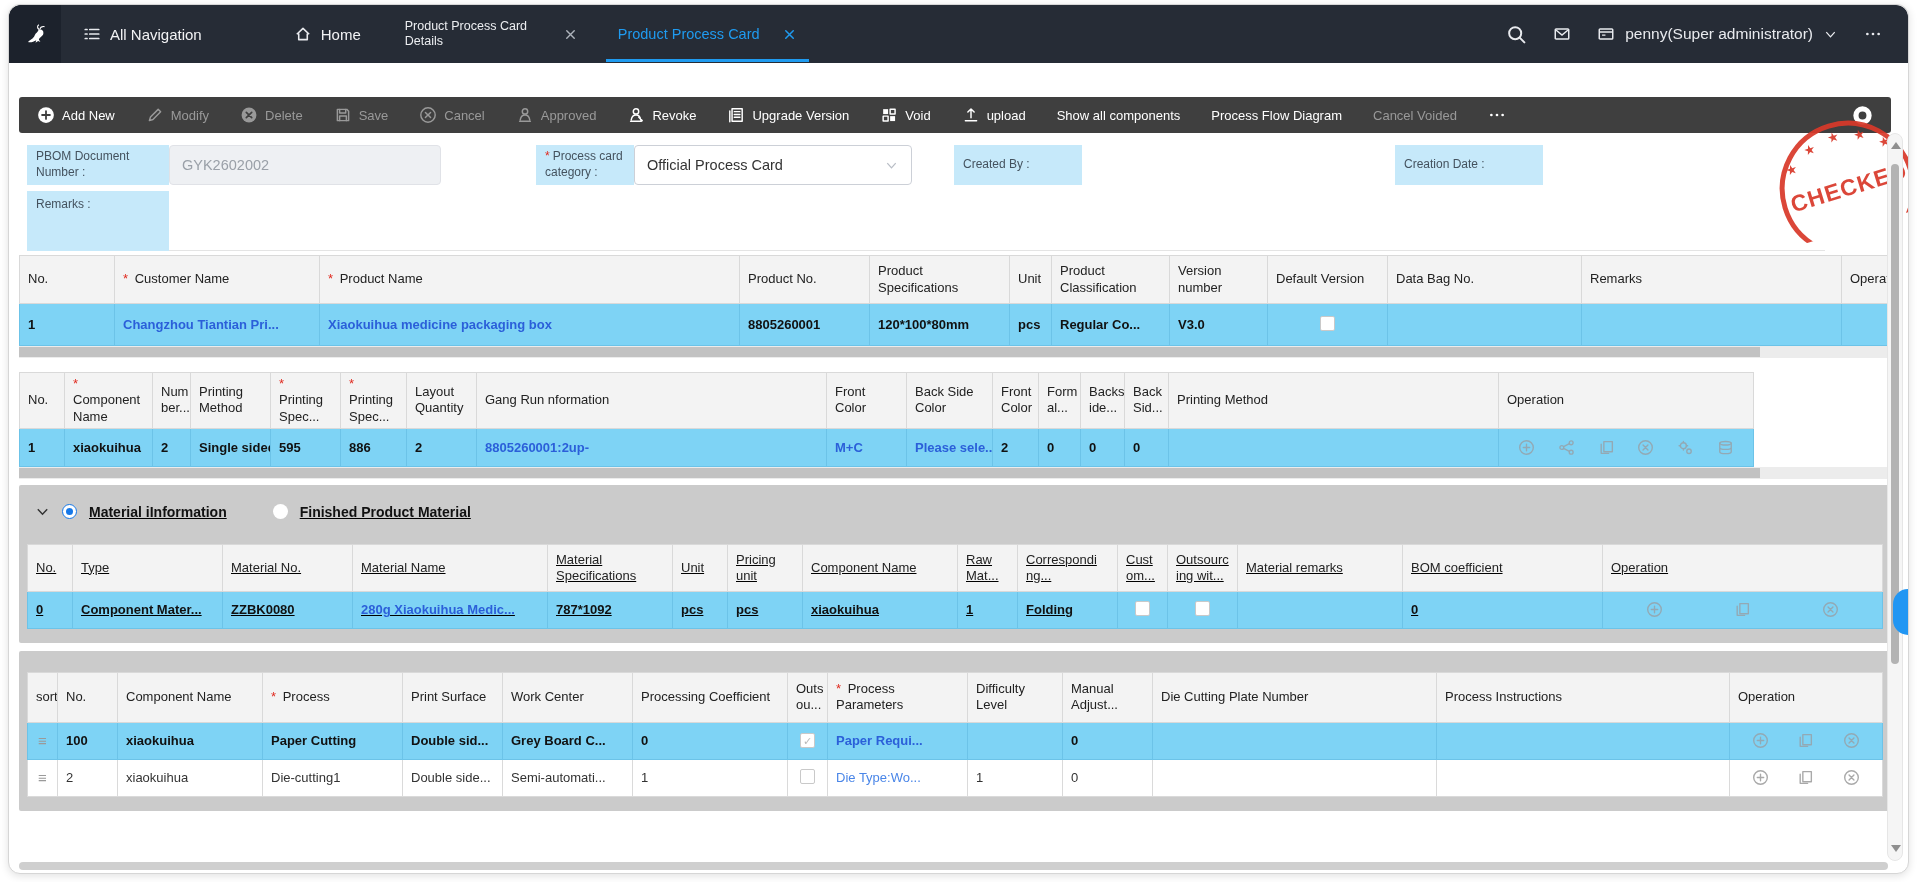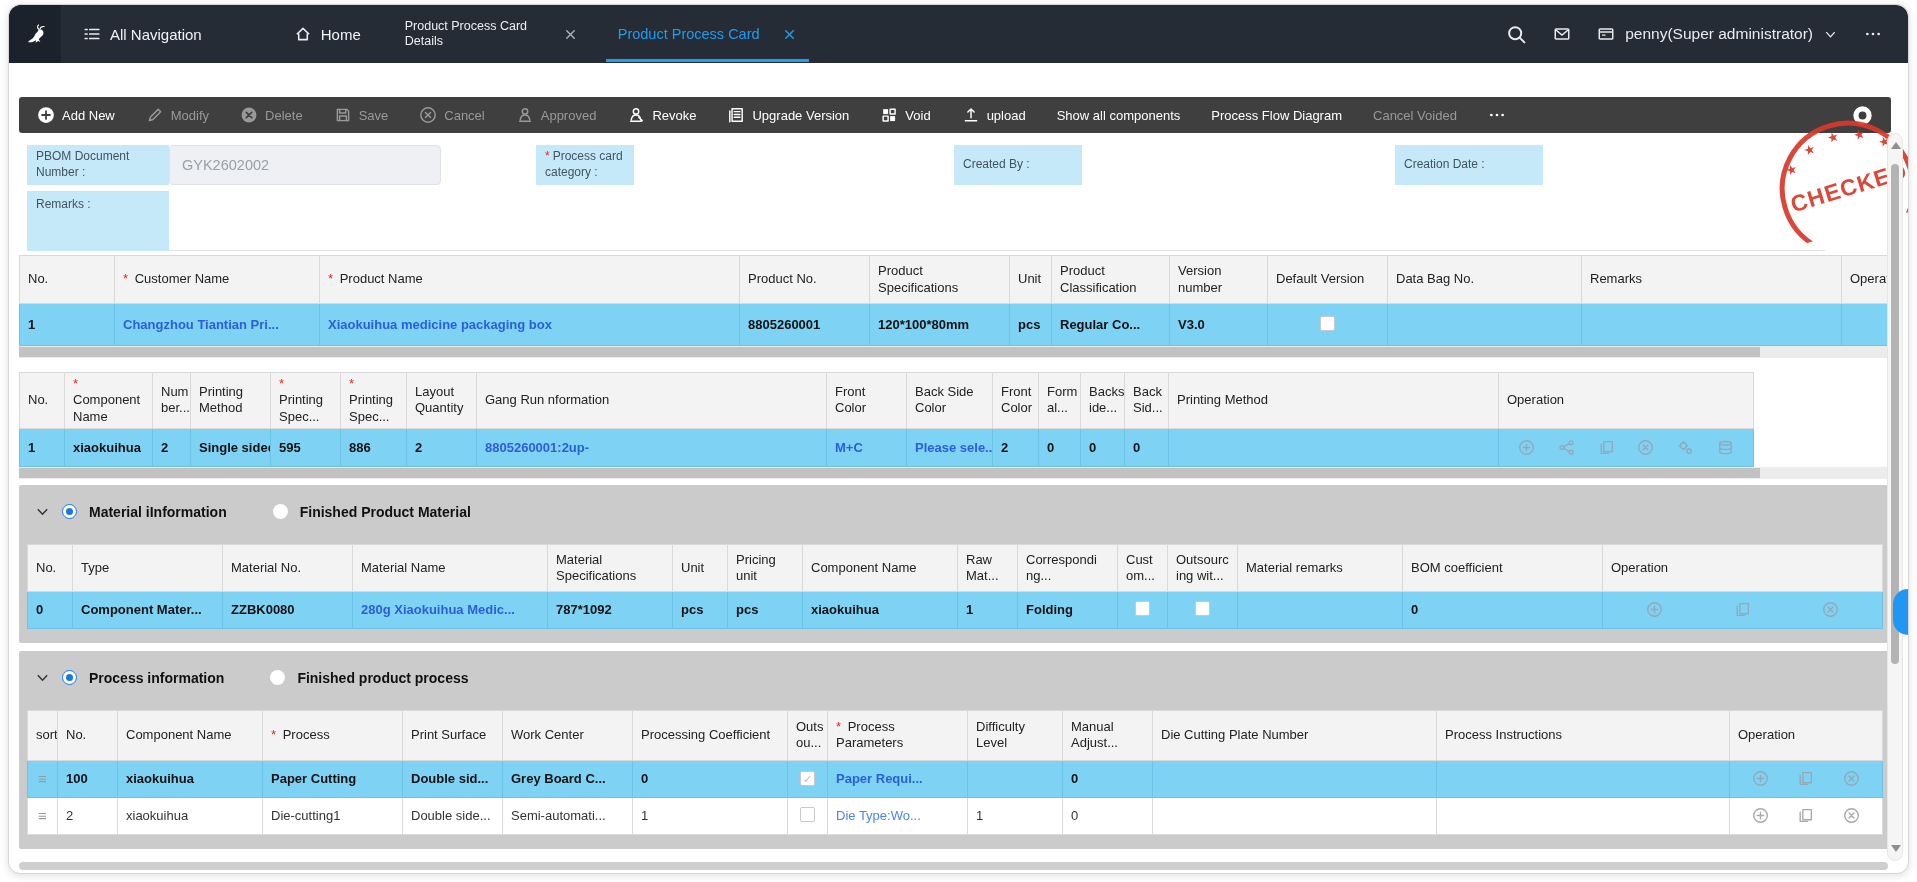--- a/index.html
+++ b/index.html
@@ -70,21 +70,21 @@
   .hscroll{width:1872px; height:12px; background:#ececec; position:relative;}
   .hthumb{position:absolute; left:0; top:1px; height:10px; width:93%; background:#c2c2c2;}
   
   .panel{width:1872px; background:#cbcbcb; border-radius:2px; padding:8px 8px 14px 8px;}
   .sec-head{height:38px; display:flex; align-items:center; gap:12px; font-size:14px; font-weight:bold; color:#111; padding-left:8px;}
   .sec-head .ic{color:#333;}
   .radio{width:15px; height:15px; border-radius:50%; background:#fff; display:inline-block; position:relative; flex:0 0 auto;}
   .radio.on{border:1.5px solid #1678e8;}
   .radio.on::after{content:""; position:absolute; left:3px; top:3px; width:7px; height:7px; background:#1678e8; border-radius:50%;}
   .panel table.grid{margin-top:13px;}
-  .mt14{margin-top:14px;} .mt6{margin-top:6px;} .mt8{margin-top:8px;}
+  .mt14{margin-top:14px;} .mt6{margin-top:6px;text-decoration:underline;} .mt8{margin-top:8px;}
   
   .vscroll{position:absolute; right:5px; top:128px; bottom:12px; width:16px; background:#f5f5f5; border:1px solid #e6e6e6; border-radius:8px;}
   .varrow{position:absolute; left:3px; width:0; height:0; border-left:5px solid transparent; border-right:5px solid transparent;}
   .varrow.up{top:8px; border-bottom:7px solid #8f8f8f;}
   .varrow.down{bottom:8px; border-top:7px solid #8f8f8f;}
   .vthumb{position:absolute; left:3px; top:30px; width:8px; height:500px; background:#b3b3b3; border-radius:5px;}
   .drawer{position:absolute; right:0; top:584px; width:15px; height:46px; background:#2196f3; border-radius:23px 0 0 23px;}
   .bottombar{position:absolute; left:10px; right:20px; bottom:3px; height:8px; background:#cfcfcf; border-radius:4px;}
 </style>
 </head>
@@ -292,20 +292,28 @@
       <div class="f-label" style="left:8px;top:12px;width:142px;height:40px;">
           <span>PBOM Document Number :</span>
         </div>
       <div class="f-input" style="left:150px;top:12px;width:272px;height:40px;">
           <span>GYK2602002</span>
         </div>
 
       <div class="f-label" style="left:517px;top:12px;width:98px;height:40px;">
           <span><span class="req">*</span><span>Process card category :</span></span>
         </div>
+      <div class="f-select" style="left:615px;top:12px;width:278px;height:40px;">
+        <span>Official Process Card</span>
+        <span class="ic ic-sm">
+            <svg viewBox="0 0 16 16">
+              <path d="M3.5 5.5 8 10.5l4.5-5" stroke="currentColor" stroke-width="1.4" fill="none"></path>
+            </svg>
+          </span>
+      </div>
 
       <div class="f-label" style="left:935px;top:12px;width:128px;height:40px;">
           <span>Created By :</span>
         </div>
 
       <div class="f-label" style="left:1376px;top:12px;width:148px;height:40px;">
           <span>Creation Date :</span>
         </div>
 
       <div class="f-label" style="left:8px;top:58px;width:142px;height:60px;align-items:flex-start;padding-top:6px;">
@@ -566,31 +574,20 @@
                     </span>
                   </span>
                 </td>
               </tr>
             </tbody>
           </table>
         </div>
     </div>
 
     <div class="panel mt8">
-      <div class="sec-head">
-        <span class="ic ic-sm">
-            <svg viewBox="0 0 16 16">
-              <path d="M3 5.5 8 11l5-5.5" stroke="#333" stroke-width="1.5" fill="none"></path>
-            </svg>
-          </span>
-        <span class="radio on"></span>
-        <span>Process information</span>
-        <span class="radio" style="margin-left:34px;"></span>
-        <span>Finished product process</span>
-      </div>
       <div id="tbl-process">
           <table class="grid full">
             <colgroup>
               <col style="width:30px">
               <col style="width:60px">
               <col style="width:145px">
               <col style="width:140px">
               <col style="width:100px">
               <col style="width:130px">
               <col style="width:155px">

